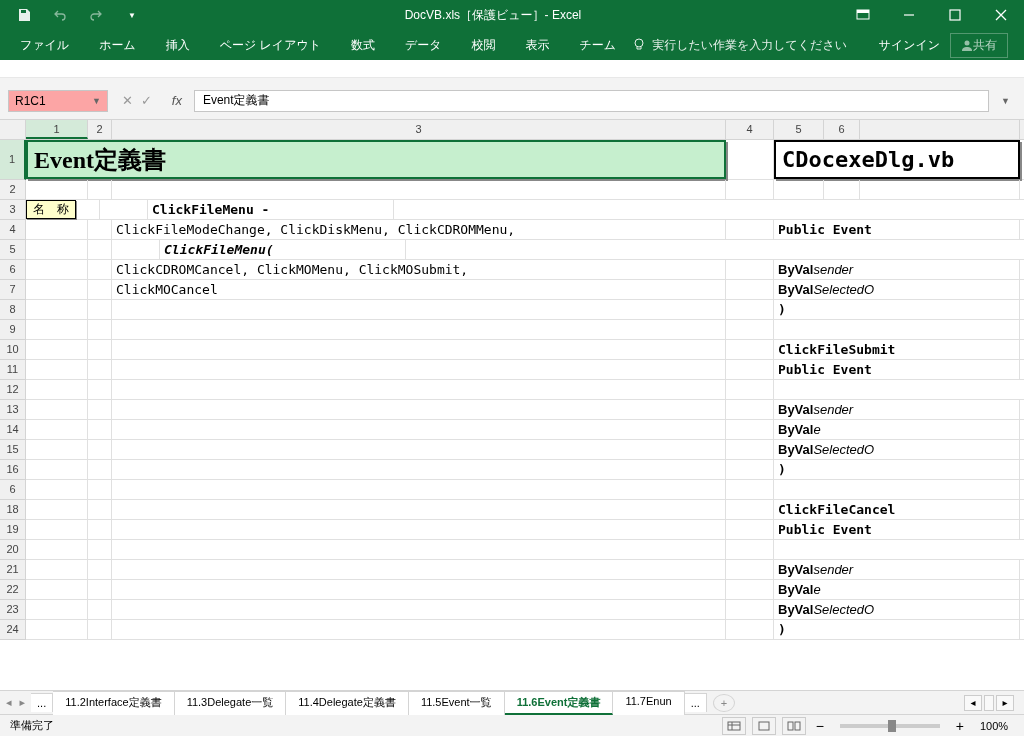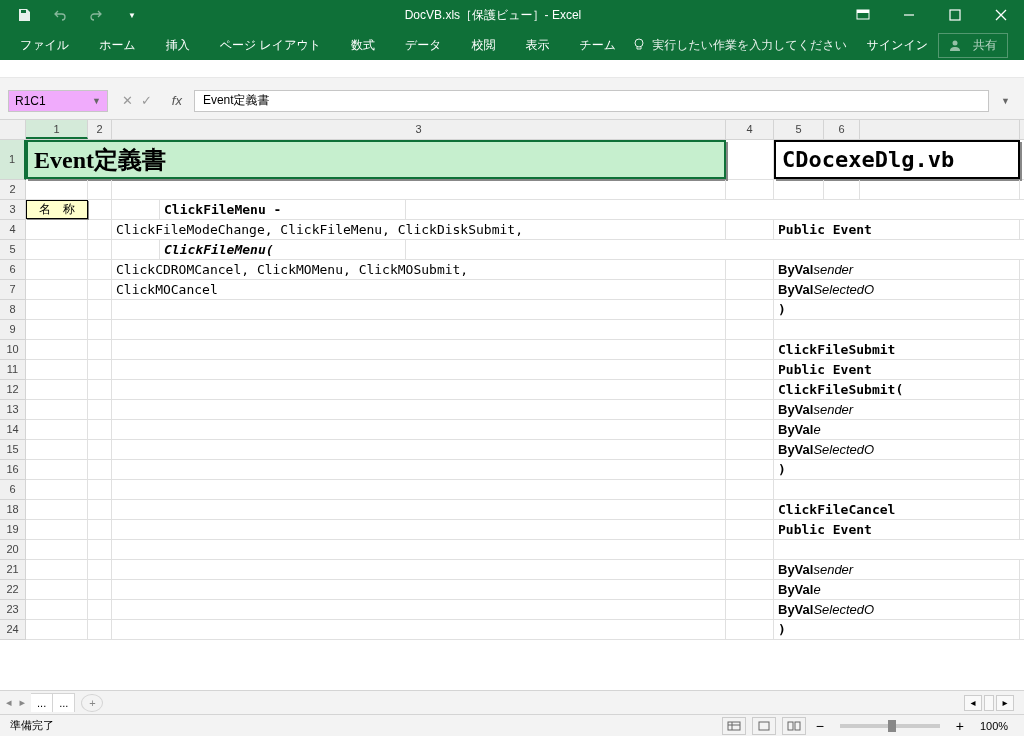--- a/index.html
+++ b/index.html
@@ -8,25 +8,25 @@
 .titlebar { height: 30px; background: #0f7038; display: flex; align-items: center; color: #fff; font-size: 12px; }
 .titlebar-left { display: flex; align-items: center; gap: 8px; padding-left: 10px; }
 .titlebar-center { flex: 1; text-align: center; }
 .titlebar-right { display: flex; align-items: center; }
 .icon-btn { width: 28px; height: 28px; display: flex; align-items: center; justify-content: center; color: #fff; }
 .win-btn { width: 46px; height: 30px; display: flex; align-items: center; justify-content: center; color: #fff; }
 
 .ribbon { height: 30px; background: #0f7038; display: flex; align-items: center; padding: 0 6px; gap: 2px; color: #fff; font-size: 12px; }
 .ribbon-tab { padding: 6px 14px; cursor: pointer; }
 .ribbon-right { margin-left: auto; display: flex; align-items: center; gap: 10px; padding-right: 10px; }
-.share-btn { border: 1px solid rgba(255,255,255,0.4); padding: 3px 10px; display: flex; align-items: center; gap: 12px; opacity: 0.7; }
+.share-btn { border: 1px solid rgba(255,255,255,0.4); padding: 3px 10px; display: flex; align-items: center; gap: 0; opacity: 0.7; }
 .tell-me { display: flex; align-items: center; gap: 6px; opacity: 0.9; }
 
 .formula-bar { height: 42px; border-bottom: 1px solid #d4d4d4; display: flex; align-items: center; padding: 10px 8px 6px 8px; background: #f3f3f3; gap: 6px; }
-.name-box { width: 100px; height: 22px; border: 1px solid #c6c6c6; background: #f0abfc; display: flex; align-items: center; padding: 0 6px; font-size: 12px; position: relative; }
+.name-box { width: 100px; height: 22px; border: 1px solid #c6c6c6; background: #fca5a5; display: flex; align-items: center; padding: 0 6px; font-size: 12px; position: relative; }
 .name-box-drop { margin-left: auto; font-size: 9px; color: #666; }
 .fx-btns { display: flex; align-items: center; gap: 8px; color: #999; padding: 0 8px; }
 .fx-label { font-style: italic; font-size: 13px; color: #555; padding: 0 6px; }
 .formula-input { flex: 1; height: 22px; border: 1px solid #c6c6c6; background: #fff; padding: 0 8px; font-size: 12px; display: flex; align-items: center; }
 .formula-drop { padding: 0 6px; color: #666; font-size: 9px; }
 
 .sheet-area { position: relative; height: 570px; overflow: hidden; background: #fff; }
 .col-headers { display: flex; height: 20px; background: #f0f0f0; border-bottom: 1px solid #d4d4d4; }
 .corner { width: 26px; border-right: 1px solid #d4d4d4; background: #f0f0f0; }
 .col-h { border-right: 1px solid #d4d4d4; text-align: center; font-size: 11px; color: #444; line-height: 19px; background: #f0f0f0; }
@@ -210,29 +210,29 @@
         <div class="cell-row">
           <div class="cell" style="width: 62px;"></div>
           <div class="cell" style="width: 24px;"></div>
           <div class="cell" style="width: 614px;"></div>
           <div class="cell" style="width: 48px;"></div>
           <div class="cell" style="width: 50px;"></div>
           <div class="cell" style="width: 36px;"></div>
           <div class="cell" style="width: 160px;"></div>
         </div>
         <div class="cell-row">
-          <div class="cell label-cell" style="width: 62px;">名　称</div>
+          <div class="cell label-cell" style="width: 50px;">名　称</div>
           <div class="cell" style="width: 24px;"></div>
           <div class="cell" style="width: 48px;"></div>
           <div class="cell b" style="width: 246px;">ClickFileMenu -</div>
         </div>
         <div class="cell-row">
           <div class="cell" style="width: 62px;"></div>
           <div class="cell" style="width: 24px;"></div>
-          <div class="cell" style="width: 614px; font-family: &quot;MS Gothic&quot;, monospace; font-size: 13px;">ClickFileModeChange, ClickFileMenu, ClickDiskSubmit,</div>
+          <div class="cell" style="width: 614px; font-family: &quot;MS Gothic&quot;, monospace; font-size: 13px;">ClickFileModeChange, ClickDiskMenu, ClickCDROMMenu,</div>
           <div class="cell" style="width: 48px;"></div>
           <div class="cell b" style="width: 246px;">Public Event</div>
         </div>
         <div class="cell-row">
           <div class="cell" style="width: 62px;"></div>
           <div class="cell" style="width: 24px;"></div>
           <div class="cell" style="width: 48px;"></div>
           <div class="cell b" style="width: 246px; font-style: italic;">ClickFileMenu(</div>
         </div>
         <div class="cell-row">
@@ -281,21 +281,20 @@
           <div class="cell" style="width: 24px;"></div>
           <div class="cell" style="width: 614px;"></div>
           <div class="cell" style="width: 48px;"></div>
           <div class="cell b" style="width: 246px;">Public Event</div>
         </div>
         <div class="cell-row">
           <div class="cell" style="width: 62px;"></div>
           <div class="cell" style="width: 24px;"></div>
           <div class="cell" style="width: 614px;"></div>
           <div class="cell" style="width: 48px;"></div>
-          <div class="cell b" style="width: 246px;">ClickFileSubmit(</div>
         </div>
         <div class="cell-row">
           <div class="cell" style="width: 62px;"></div>
           <div class="cell" style="width: 24px;"></div>
           <div class="cell" style="width: 614px;"></div>
           <div class="cell" style="width: 48px;"></div>
           <div class="cell" style="width: 246px;">
             <span style="font-weight: bold;">  ByVal </span>
             <span class="ital">sender</span>
           </div>
@@ -394,20 +393,28 @@
       </div>
   </div>
 </div>
 
 <div class="sheet-tabs">
   <div class="tab-nav">
     <span>◂</span>
     <span>▸</span>
   </div>
   <div class="tab ellipsis">...</div>
+  <div id="tabs" style="display:flex">
+      <div class="tab">11.2Interface定義書</div>
+      <div class="tab">11.3Delegate一覧</div>
+      <div class="tab">11.4Delegate定義書</div>
+      <div class="tab">11.5Event一覧</div>
+      <div class="tab active">11.6Event定義書</div>
+      <div class="tab">11.7Enun</div>
+    </div>
   <div class="tab ellipsis">...</div>
   <div class="new-tab">+</div>
   <div class="tab-scroll">
     <div class="tab-scroll-btn">◂</div>
     <div class="tab-scroll-btn" style="width:10px"></div>
     <div class="tab-scroll-btn">▸</div>
   </div>
 </div>
 
 <div class="statusbar">

